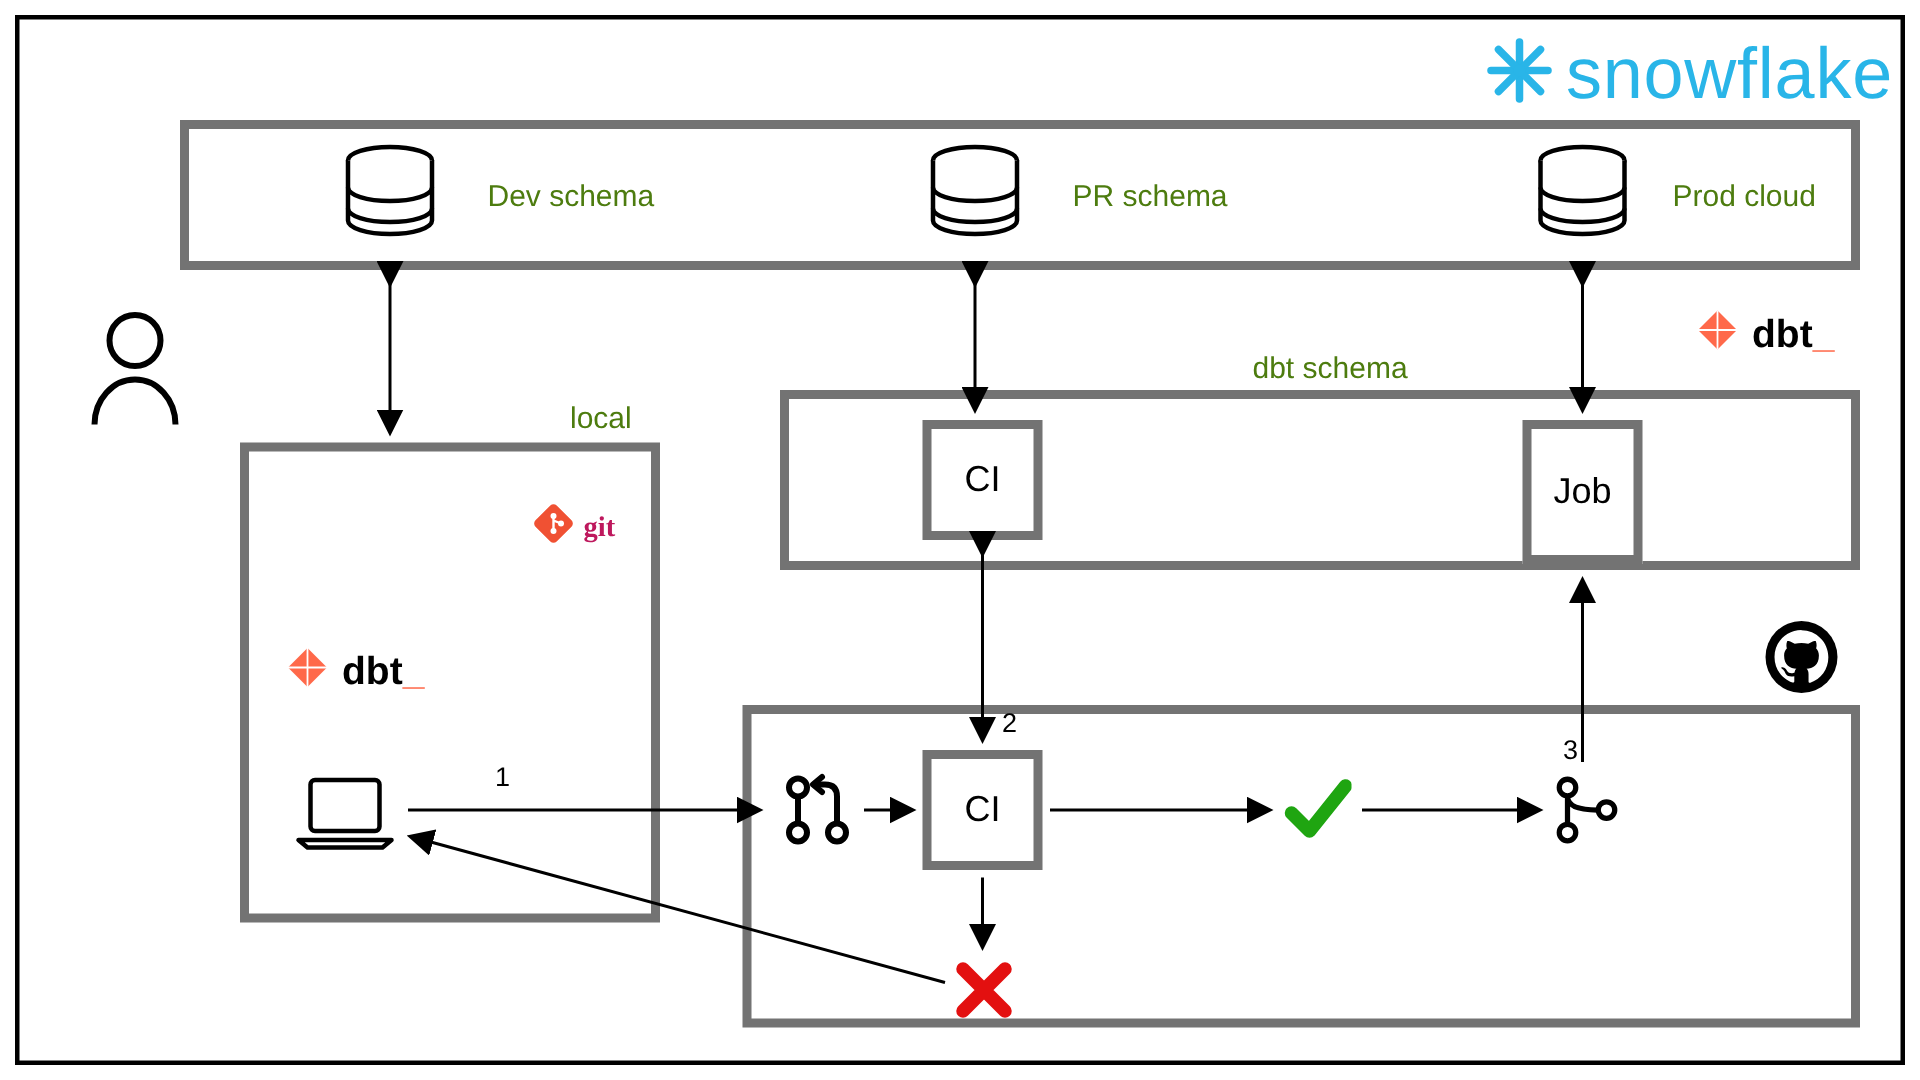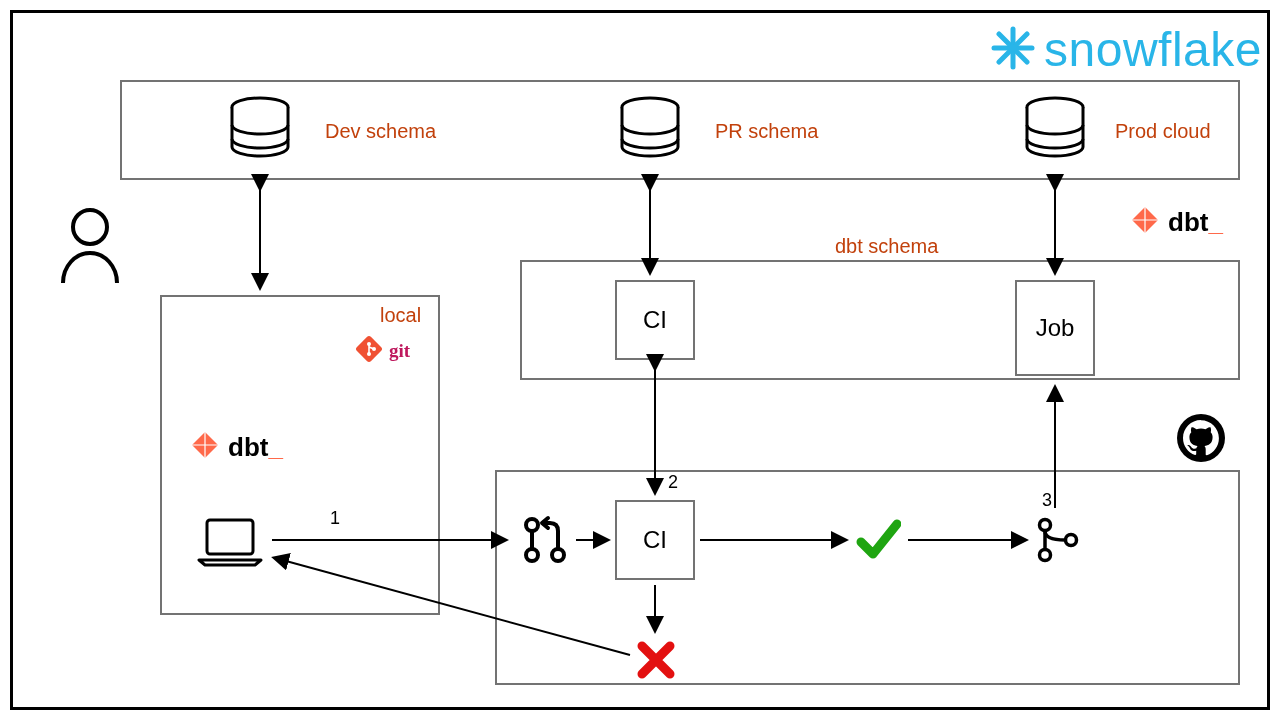--- a/index.html
+++ b/index.html
@@ -1,19 +1,19 @@
 <!DOCTYPE html>
 <html><head>
 <meta charset="utf-8">
 <style>
   html, body { margin: 0; padding: 0; }
   body { width: 1280px; height: 720px; background: #fff; font-family: Arial, Helvetica, sans-serif; color: #000; position: relative; overflow: hidden; }
   .frame { position: absolute; left: 10px; top: 10px; width: 1260px; height: 700px; border: 3px solid #000; box-sizing: border-box; }
-  .box { position: absolute; border: 2px solid #737373; box-sizing: border-box; background: #fff; }
-  .label { position: absolute; font-size: 20px; color: #c2410c; }
+  .box { position: absolute; border: 6px solid #737373; box-sizing: border-box; background: #fff; }
+  .label { position: absolute; font-size: 20px; color: #4d7c0f; }
   .small-label { position: absolute; font-size: 18px; color: #000; }
   .brand { font-weight: bold; }
   svg.arrows { position: absolute; left: 0; top: 0; width: 1280px; height: 720px; pointer-events: none; }
 </style>
 </head>
 <body>
 
 <div class="frame"></div>
 
 <div style="position:absolute; left:990px; top:22px; display:flex; align-items:center; gap:8px;">
@@ -64,21 +64,21 @@
 <div class="label" style="left:1115px; top:120px;">Prod cloud</div>
 
 <div style="position:absolute; left:55px; top:205px;">
   <svg width="70" height="80" viewBox="0 0 70 80">
     <circle cx="35" cy="22" r="17" fill="none" stroke="#000" stroke-width="4"></circle>
     <path d="M8 78 a27 30 0 0 1 54 0" fill="none" stroke="#000" stroke-width="4"></path>
   </svg>
 </div>
 
 <div class="box" style="left:160px; top:295px; width:280px; height:320px;"></div>
-<div class="label" style="left:380px; top:268px;margin-top:36px;">local</div>
+<div class="label" style="left:380px; top:268px;">local</div>
 
 <div style="position:absolute; left:355px; top:335px; display:flex; align-items:center; gap:6px;">
   <span style="display:inline-block;">
     <svg width="28" height="28" viewBox="0 0 28 28">
       <rect x="4" y="4" width="20" height="20" rx="3" transform="rotate(45 14 14)" fill="#F05133"></rect>
       <circle cx="14" cy="9" r="2" fill="#fff"></circle>
       <circle cx="14" cy="19" r="2" fill="#fff"></circle>
       <circle cx="19" cy="14" r="2" fill="#fff"></circle>
       <path d="M14 9 L14 19 M14 12 L19 14" stroke="#fff" stroke-width="1.6"></path>
     </svg>

